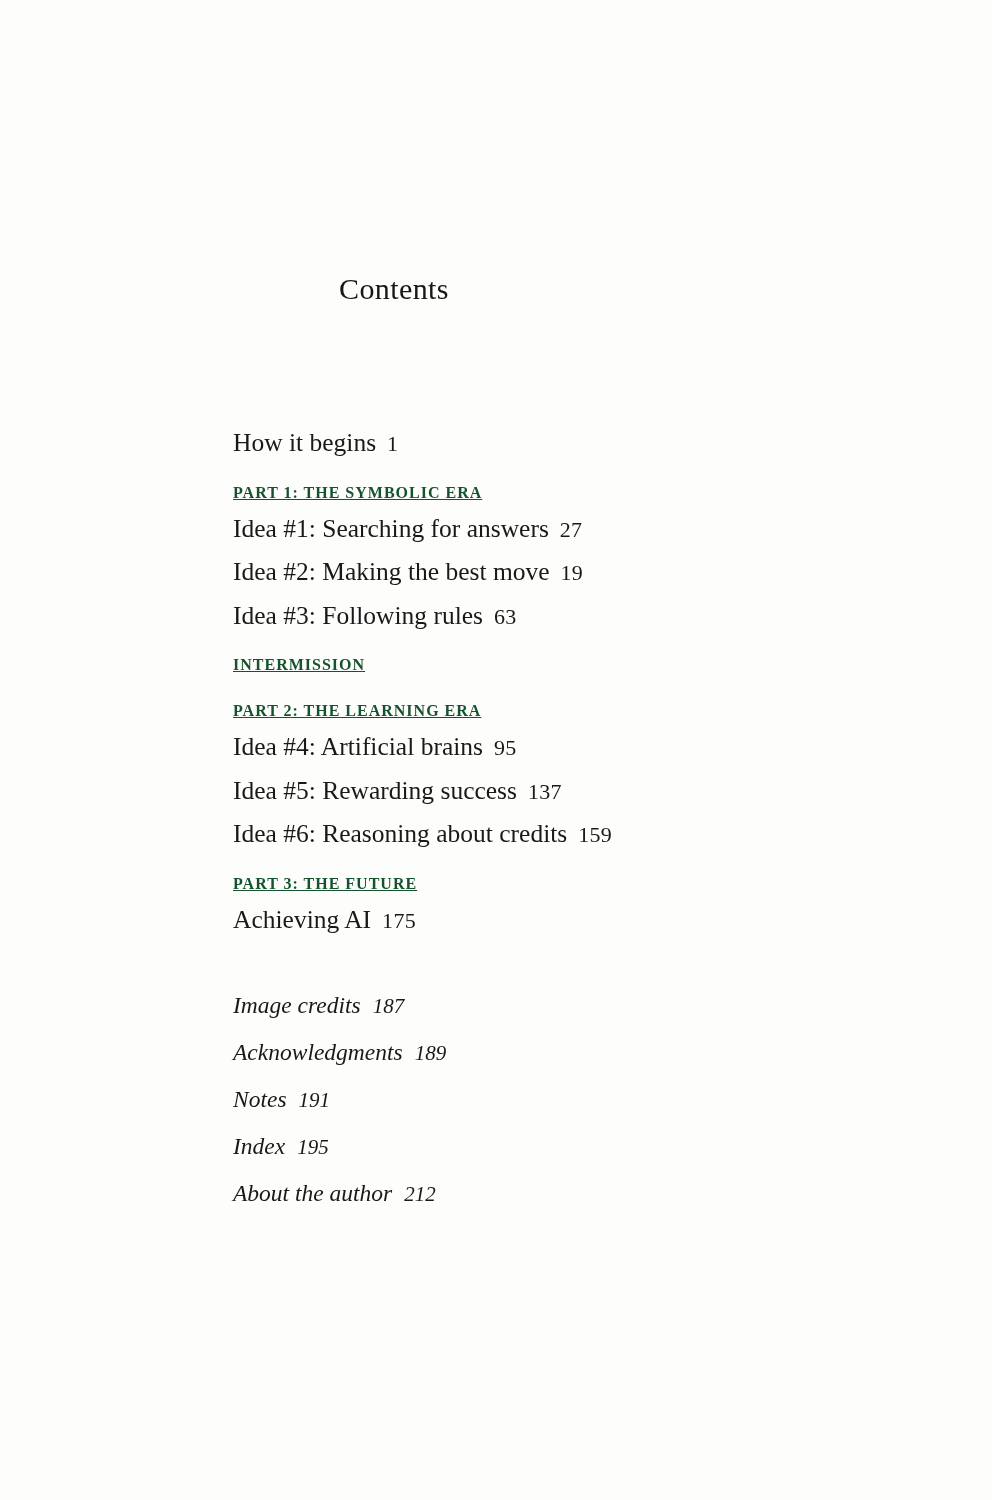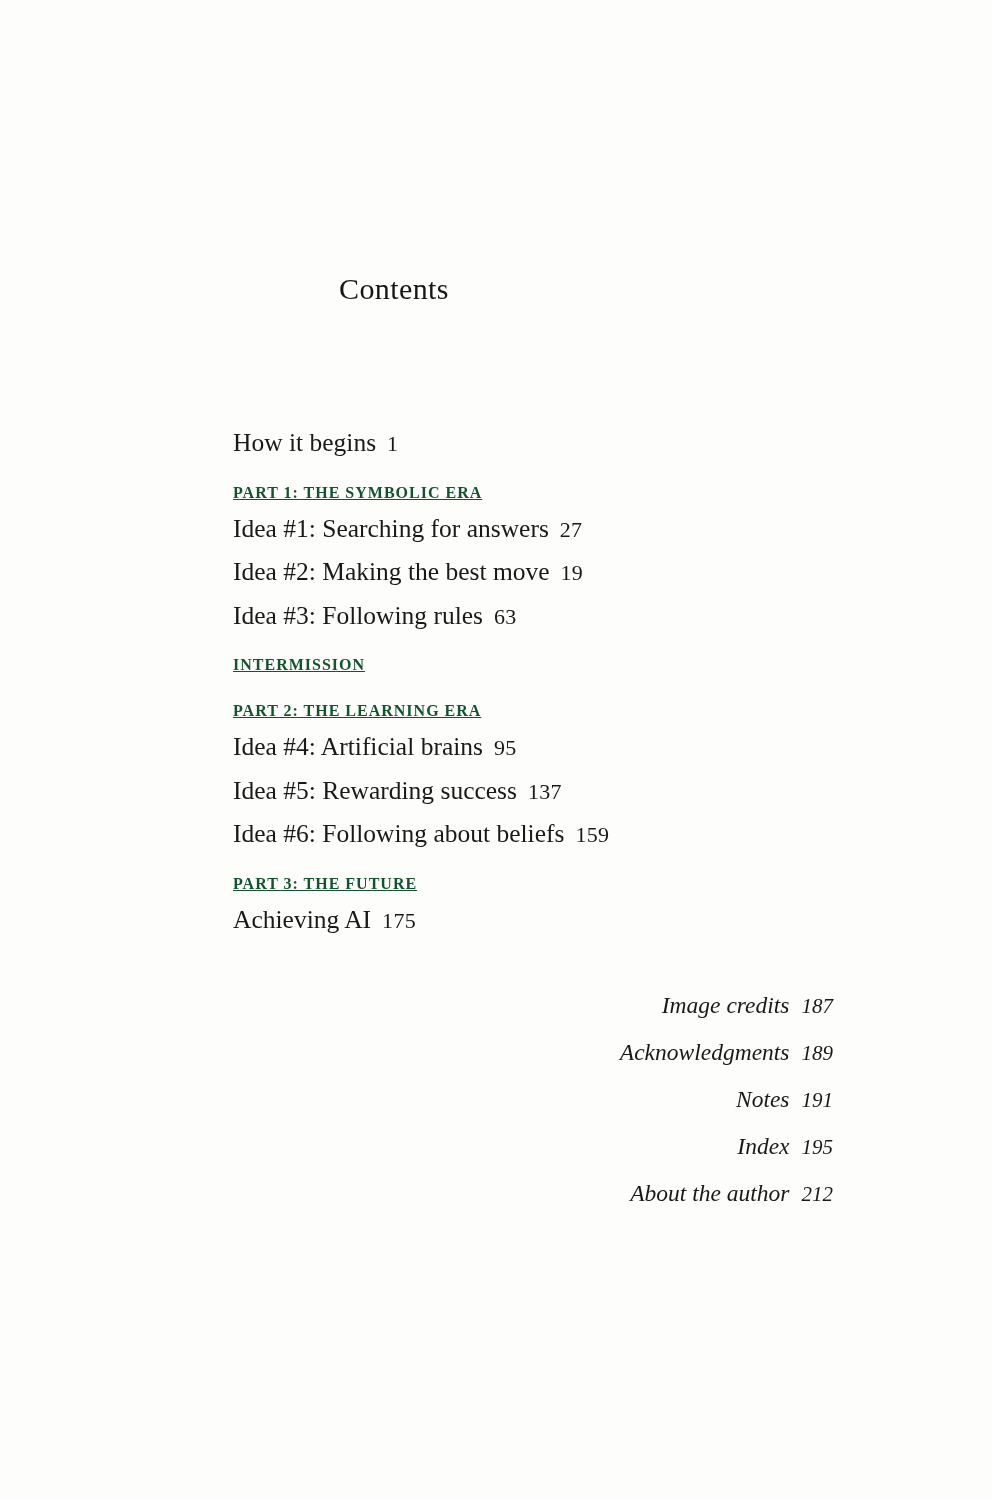--- a/index.html
+++ b/index.html
@@ -53,21 +53,20 @@
     letter-spacing: 1.0px;
     color: #14532d;
     white-space: nowrap;
     text-decoration: underline;
   }
   .sp-before-part { height: 28px; }
   .item { margin-top: 18px; }
   .first-item { margin-top: 14px; }
   .backmatter {
     margin-top: 60px;
-    text-align: right;
   }
   .bm-entry {
     font-style: italic;
     font-size: 23.5px;
     color: #191919;
     margin-top: 20px;
     white-space: nowrap;
   }
   .bm-entry .pg {
     font-style: italic;
@@ -106,21 +105,21 @@
 
     <div class="sp-before-part"></div>
     <div class="part-head">PART 2: THE LEARNING ERA</div>
     <div class="entry first-item">
       <span>Idea #4: Artificial brains</span><span class="pg">95</span>
     </div>
     <div class="entry item">
       <span>Idea #5: Rewarding success</span><span class="pg">137</span>
     </div>
     <div class="entry item">
-      <span>Idea #6: Following about beliefs</span><span class="pg">159</span>
+      <span>Idea #6: Reasoning about credits</span><span class="pg">159</span>
     </div>
 
     <div class="sp-before-part"></div>
     <div class="part-head">PART 3: THE FUTURE</div>
     <div class="entry first-item">
       <span>Achieving AI</span><span class="pg">175</span>
     </div>
 
     <div class="backmatter">
       <div class="bm-entry first">

